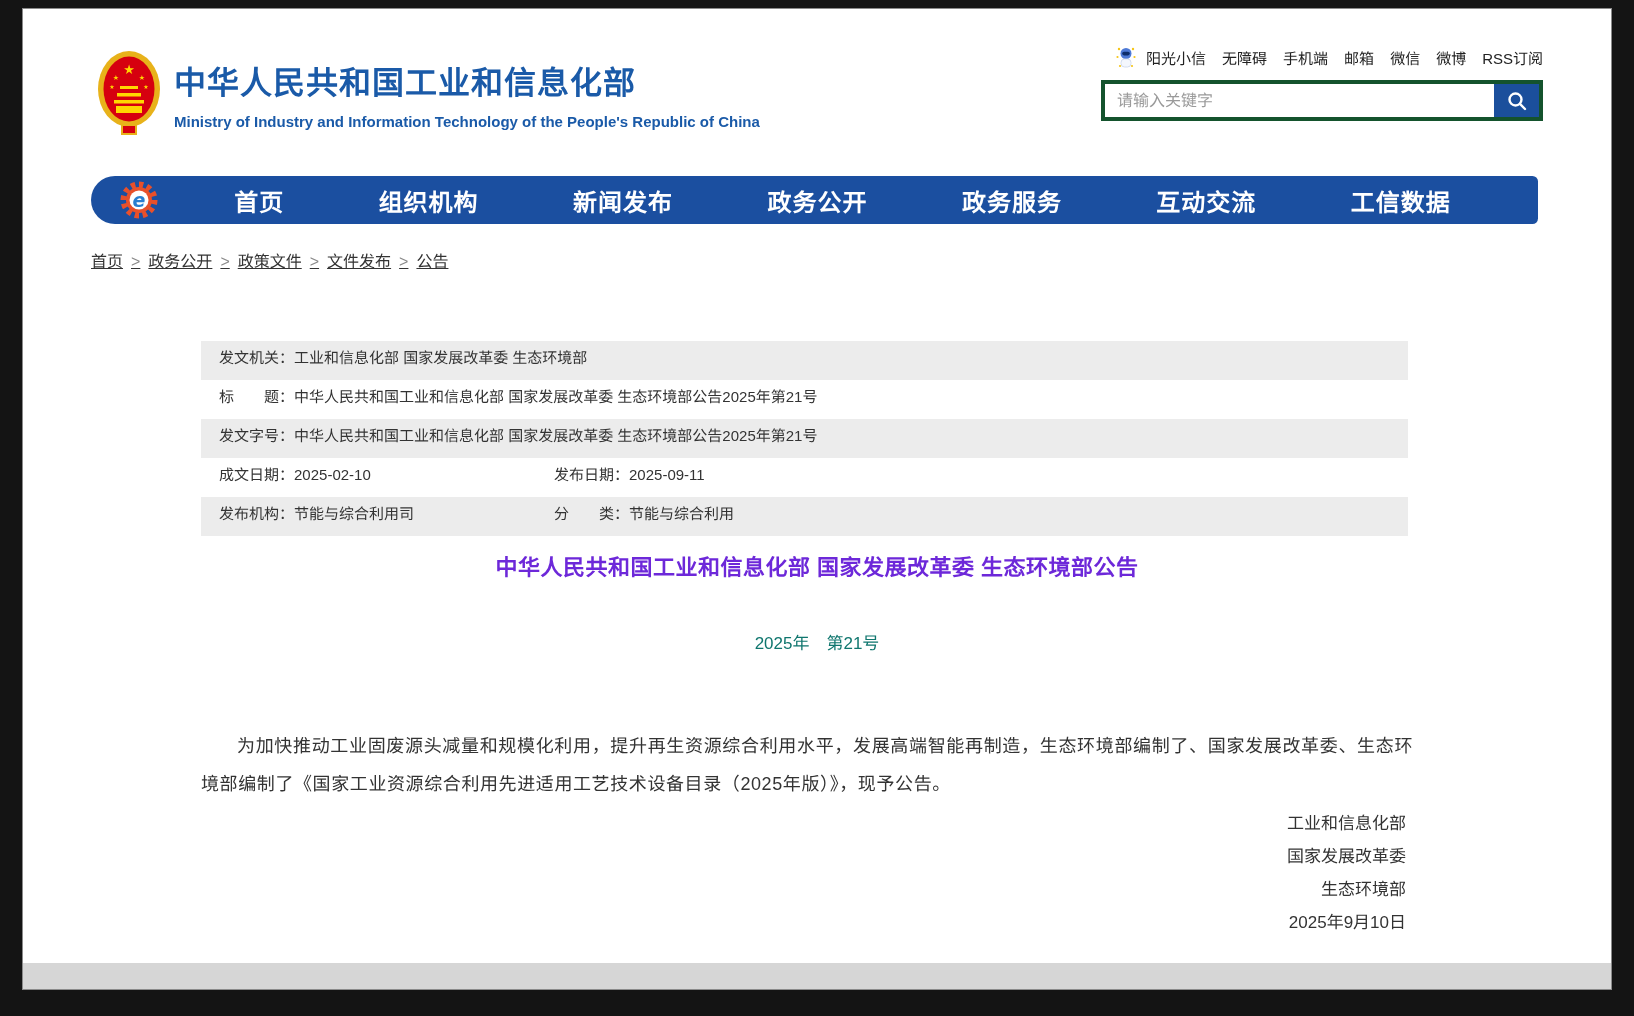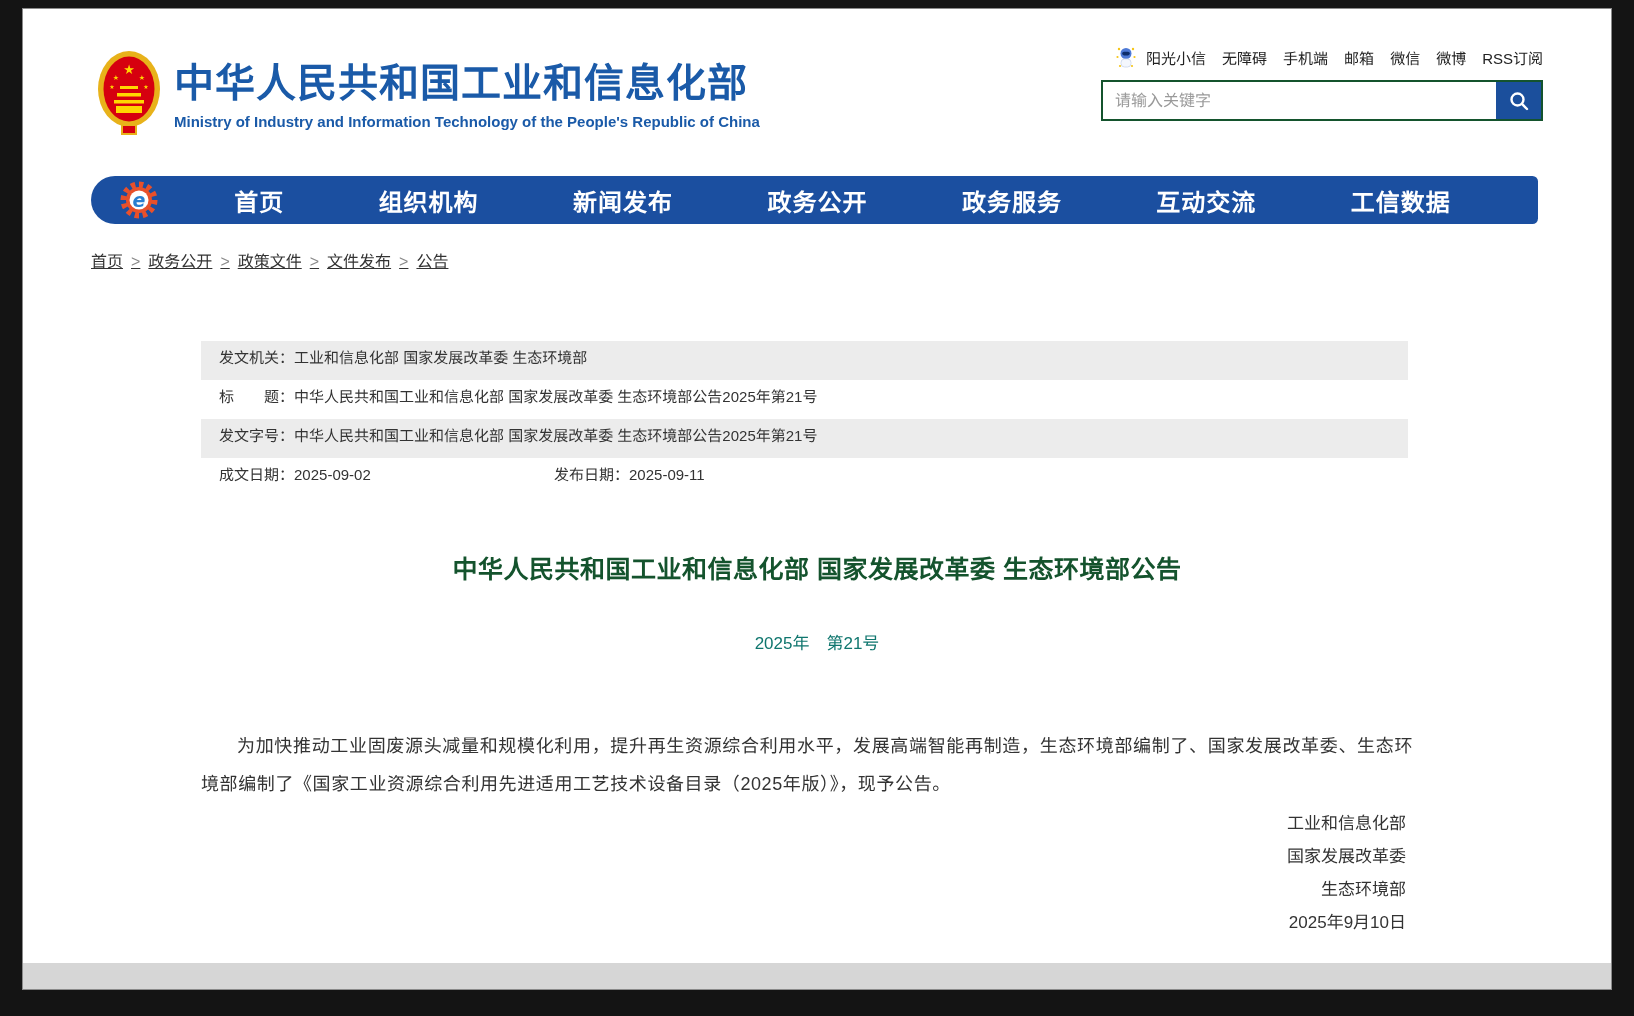--- a/index.html
+++ b/index.html
@@ -20,34 +20,34 @@
   .page{
     position:absolute;top:8px;left:22px;
     width:1590px;height:982px;
     background:#fff;border:1px solid #8a8a8a;
   }
   
   .brand{position:absolute;top:40px;left:73px;display:flex;align-items:center;}
   .emblem{width:66px;height:90px;flex:0 0 auto;}
   .brand-text{margin-left:12px;}
   .site-title{
-    font-size:40px;font-weight:bold;color:var(--brand-blue);
+    font-size:32px;font-weight:bold;color:var(--brand-blue);
     letter-spacing:1px;line-height:48px;white-space:nowrap;
   }
   .site-subtitle{
     font-size:15px;font-weight:bold;color:var(--brand-blue);
     margin-top:6px;white-space:nowrap;
   }
   .header-right{position:absolute;top:36px;right:68px;width:442px;}
   .top-links{display:flex;align-items:center;justify-content:flex-end;gap:16px;height:24px;}
   .robot-icon{width:20px;height:24px;margin-right:-6px;}
   .top-link{font-size:15px;color:#222;text-decoration:none;white-space:nowrap;cursor:pointer;}
   .search-bar{
     margin-top:11px;height:41px;display:flex;
-    border:2px solid #14532d;background:#fff;
+    border:4px solid #14532d;background:#fff;
   }
   .search-input{
     flex:1;border:none;outline:none;padding:0 12px;
     font-size:16px;color:#333;font-family:inherit;
   }
   .search-input::placeholder{color:#9a9a9a;}
   .search-button{
     width:45px;height:100%;border:none;cursor:pointer;
     background:var(--search-button-blue);
     display:flex;align-items:center;justify-content:center;
@@ -73,21 +73,21 @@
   .meta-table{position:absolute;top:332px;left:178px;width:1207px;}
   .meta-row{display:flex;height:39px;line-height:34px;font-size:15px;padding-left:18px;background:#fff;}
   .meta-row:nth-child(odd){background:var(--row-gray);}
   .meta-col{white-space:nowrap;}
   .meta-col.fixed{width:335px;}
   .meta-label{color:#333;}
   .meta-value{color:#333;}
   
   .doc-title{
     position:absolute;top:540px;left:0;width:100%;
-    text-align:center;font-size:25px;font-weight:bold;color:#14532d;
+    text-align:center;font-size:22px;font-weight:bold;color:#6d28d9;
     letter-spacing:0.5px;
   }
   .doc-number{
     position:absolute;top:620px;left:0;width:100%;
     text-align:center;font-size:17px;color:#0f766e;
   }
   .doc-body{
     position:absolute;top:718px;left:178px;width:1212px;
     font-size:18px;line-height:38px;color:#333;
     text-indent:2em;letter-spacing:0.6px;text-align:justify;
@@ -185,22 +185,26 @@
       <div class="meta-row">
         <div class="meta-col"><span class="meta-label">发文机关：</span><span class="meta-value">工业和信息化部 国家发展改革委 生态环境部</span></div>
       </div>
       <div class="meta-row">
         <div class="meta-col"><span class="meta-label">标　　题：</span><span class="meta-value">中华人民共和国工业和信息化部 国家发展改革委 生态环境部公告2025年第21号</span></div>
       </div>
       <div class="meta-row">
         <div class="meta-col"><span class="meta-label">发文字号：</span><span class="meta-value">中华人民共和国工业和信息化部 国家发展改革委 生态环境部公告2025年第21号</span></div>
       </div>
       <div class="meta-row">
-        <div class="meta-col fixed"><span class="meta-label">成文日期：</span><span class="meta-value">2025-09-02</span></div>
+        <div class="meta-col fixed"><span class="meta-label">成文日期：</span><span class="meta-value">2025-02-10</span></div>
         <div class="meta-col"><span class="meta-label">发布日期：</span><span class="meta-value">2025-09-11</span></div>
+      </div>
+      <div class="meta-row">
+        <div class="meta-col fixed"><span class="meta-label">发布机构：</span><span class="meta-value">节能与综合利用司</span></div>
+        <div class="meta-col"><span class="meta-label">分　　类：</span><span class="meta-value">节能与综合利用</span></div>
       </div>
     </div>
 
   <h1 class="doc-title">中华人民共和国工业和信息化部 国家发展改革委 生态环境部公告</h1>
   <div class="doc-number">2025年　第21号</div>
   <p class="doc-body">为加快推动工业固废源头减量和规模化利用，提升再生资源综合利用水平，发展高端智能再制造，生态环境部编制了、国家发展改革委、生态环境部编制了《国家工业资源综合利用先进适用工艺技术设备目录（2025年版）》，现予公告。</p>
   <div class="signatures">
       <div class="sig-line">工业和信息化部</div>
       <div class="sig-line">国家发展改革委</div>
       <div class="sig-line">生态环境部</div>

